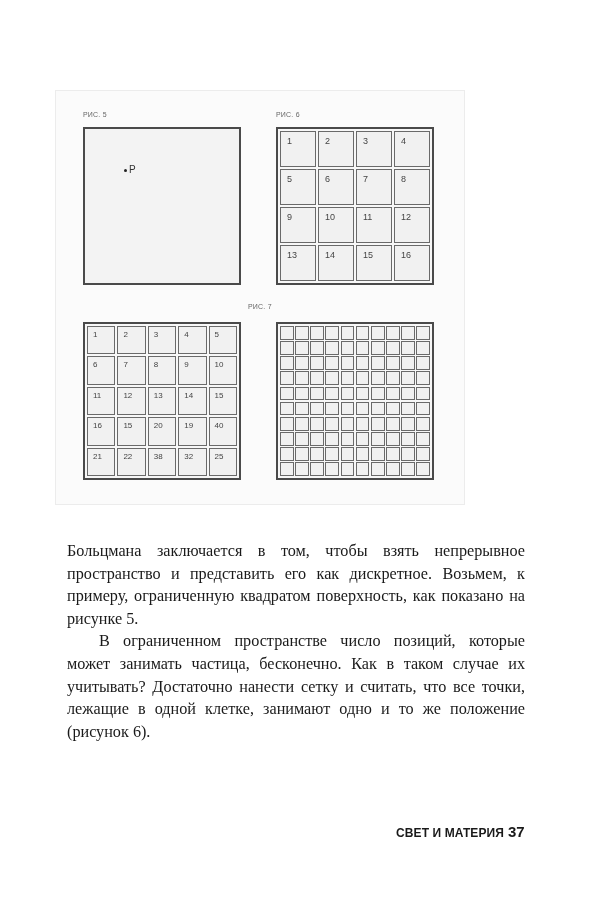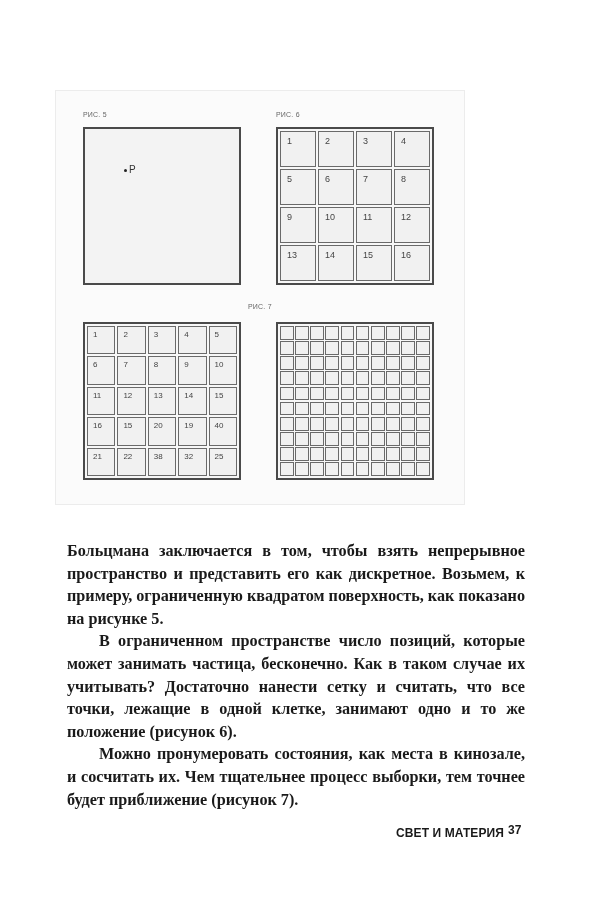--- a/index.html
+++ b/index.html
@@ -11,26 +11,26 @@
   .point { position: absolute; left: 124px; top: 164px; font-family: "Liberation Sans", sans-serif; font-size: 10px; color: #333; }
   .point .dot { display: inline-block; width: 3px; height: 3px; background: #222; border-radius: 50%; vertical-align: middle; margin-right: 2px; }
   .grid { position: absolute; display: grid; border: 2px solid #4a4a4a; box-sizing: border-box; background: #f7f7f7; padding: 2px; gap: 2px; }
   .cell { border: 1.5px solid #6a6a6a; background: #f1f1f1; box-sizing: border-box; font-family: "Liberation Sans", sans-serif; color: #444; padding: 4px 0 0 6px; }
   .fig6 { left: 276px; top: 127px; width: 158px; height: 158px; grid-template-columns: repeat(4, 1fr); grid-template-rows: repeat(4, 1fr); }
   .fig6 .cell { font-size: 9px; }
   .fig7a { left: 83px; top: 322px; width: 158px; height: 158px; grid-template-columns: repeat(5, 1fr); grid-template-rows: repeat(5, 1fr); }
   .fig7a .cell { font-size: 8px; padding: 3px 0 0 5px; }
   .fig7b { left: 276px; top: 322px; width: 158px; height: 158px; grid-template-columns: repeat(10, 1fr); grid-template-rows: repeat(10, 1fr); gap: 1.5px; }
   .fig7b .cell { padding: 0; border-width: 1px; }
-  .body-text { position: absolute; left: 67px; top: 540px; width: 458px; font-size: 16.2px; line-height: 22.6px; text-align: justify; font-weight: bold; }
+  .body-text { position: absolute; left: 67px; top: 540px; width: 458px; font-size: 16.2px; line-height: 22.6px; text-align: justify; }
   .body-text p { margin: 0; }
   .body-text p.indent { text-indent: 32px; }
   .footer { position: absolute; top: 823px; left: 0; width: 600px; font-family: "Liberation Sans", sans-serif; font-weight: bold; }
   .footer .section { position: absolute; left: 396px; font-size: 12px; letter-spacing: 0.1px; top: 3px; }
-  .footer .page { position: absolute; left: 508px; font-size: 12px; }
+  .footer .page { position: absolute; left: 508px; font-size: 15px; }
 </style>
 </head>
 <body>
 
 <div class="fig-panel"></div>
 
 <span class="fig-label" style="left:83px; top:111px;">РИС. 5</span>
 <div class="fig-box fig5"></div>
 <span class="point"><span class="dot"></span><span>P</span></span>
 
@@ -181,19 +181,18 @@
     <div class="cell"></div>
     <div class="cell"></div>
     <div class="cell"></div>
     <div class="cell"></div>
     <div class="cell"></div>
   </div>
 
 <div class="body-text">
   <p>Больцмана заключается в том, чтобы взять непрерывное пространство и представить его как дискретное. Возьмем, к примеру, ограниченную квадратом поверхность, как показано на рисунке 5.</p>
   <p class="indent">В ограниченном пространстве число позиций, которые может занимать частица, бесконечно. Как в таком случае их учитывать? Достаточно нанести сетку и считать, что все точки, лежащие в одной клетке, занимают одно и то же положение (рисунок 6).</p>
-  <p class="indent">Можно пронумеровать состояния, как места в кинозале, и сосчитать их. Чем тщательнее процесс выборки, тем точнее будет приближение (рисунок 7).</p>
 </div>
 
 <div class="footer">
   <span class="section">СВЕТ И МАТЕРИЯ</span>
   <span class="page">37</span>
 </div>
 
 </body></html>

